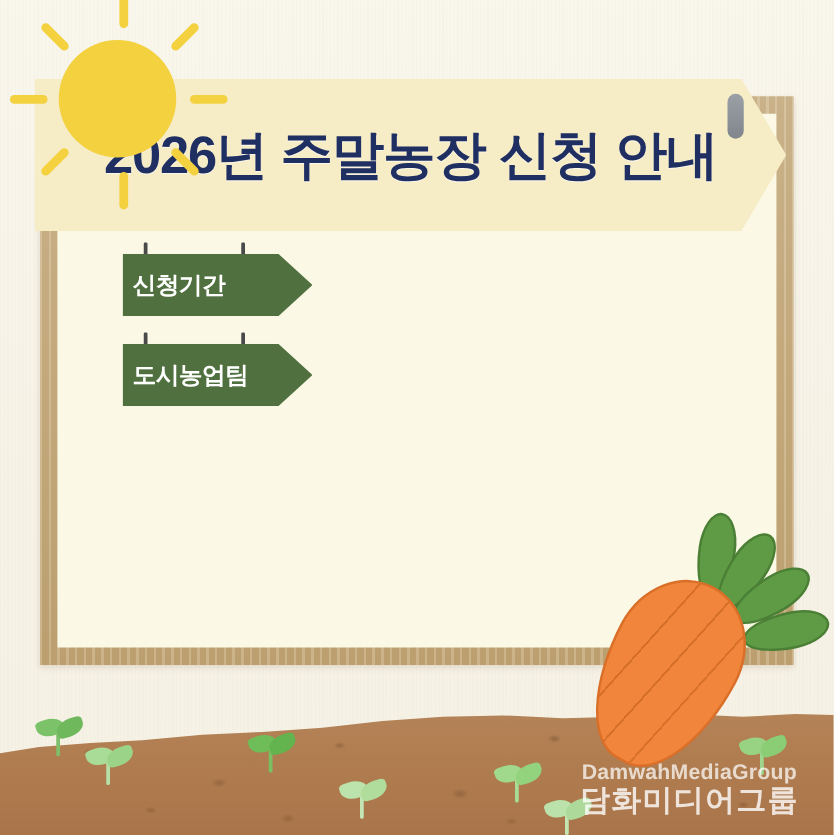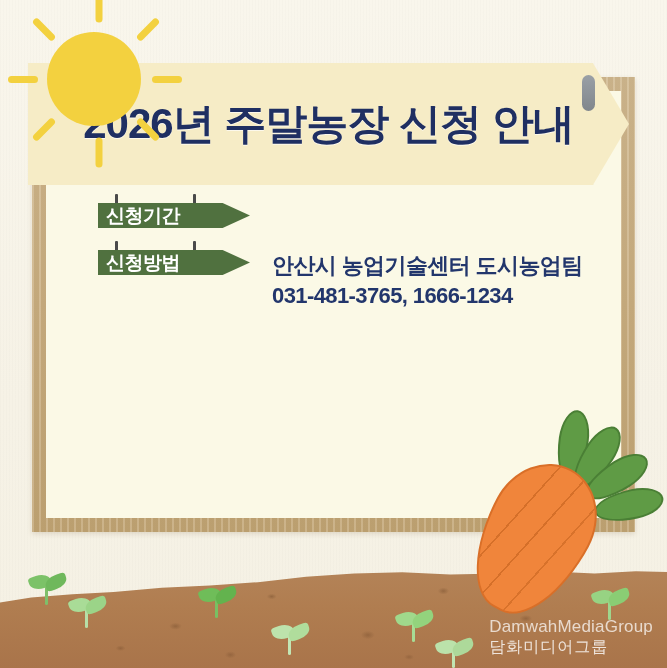--- a/index.html
+++ b/index.html
@@ -150,21 +150,21 @@
   }
   .row {
     position: relative;
     display: flex;
     align-items: flex-start;
     margin-bottom: 22px;
   }
   .tag-wrap { position: relative; width: 152px; flex: 0 0 152px; margin-left: 52px; }
   .tag {
     position: relative;
-    height: 25px;
+    height: 50px;
     background: #50713f;
     clip-path: polygon(0 0, 82% 0, 100% 50%, 82% 100%, 0 100%);
     display: flex;
     align-items: center;
     padding-left: 8px;
     box-sizing: border-box;
   }
   .tag-label {
     font-size: 19px;
     font-weight: 700;
@@ -240,33 +240,34 @@
     width: 30px; height: 70px;
     background: #5f9b45;
     border: 2px solid #4a7f35;
     border-radius: 50% 50% 48% 48% / 42% 42% 58% 58%;
     box-sizing: border-box;
   }
 
   
   #watermark {
     position: absolute;
-    right: 14px;
+    right: 28px;
     bottom: 12px;
-    text-align: left;
+    text-align: center;
     pointer-events: none;
+    font-weight: bold;
   }
   #wm-en {
     font-size: 17px;
     color: rgba(255,255,255,0.72);
     letter-spacing: 0.2px;
     line-height: 1.15;
   }
   #wm-ko {
-    font-size: 16px;
+    font-size: 24px;
     color: rgba(255,255,255,0.80);
     letter-spacing: 1px;
     line-height: 1.2;
   }
 </style>
 </head>
 <body>
 
 <div id="poster">
 
@@ -327,29 +328,21 @@
             </div>
           </div>
         </div>
 
 
         <div class="row">
           <div class="tag-wrap">
             <div class="tag-pin p1"></div>
             <div class="tag-pin p2"></div>
             <div class="tag">
-              <span class="tag-label">신청방법</span>
-            </div>
-          </div>
-          <div class="row-body">
-            <div class="row-line">
-              <span>안산시 농업기술센터 도시농업팀</span>
-            </div>
-            <div class="row-line">
-              <span>031-481-3765, 1666-1234</span>
+              <span class="tag-label">도시농업팀</span>
             </div>
           </div>
         </div>
 
       </div>
     </div>
   </div>
 
   <div id="sun-wrap">
     <div class="ray" style="width:30px; left:72px; top:0px;   transform:rotate(90deg);"></div>

